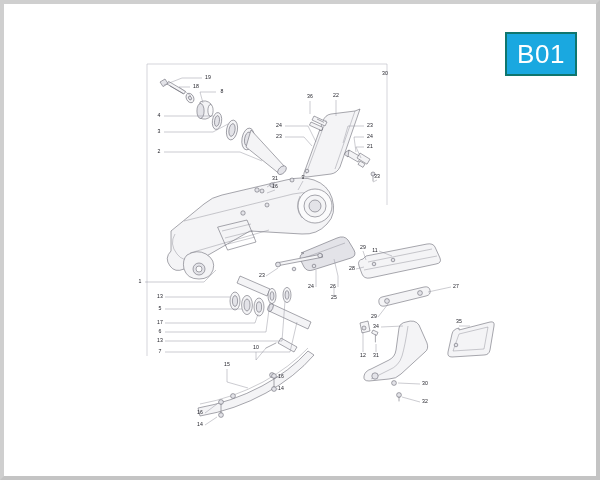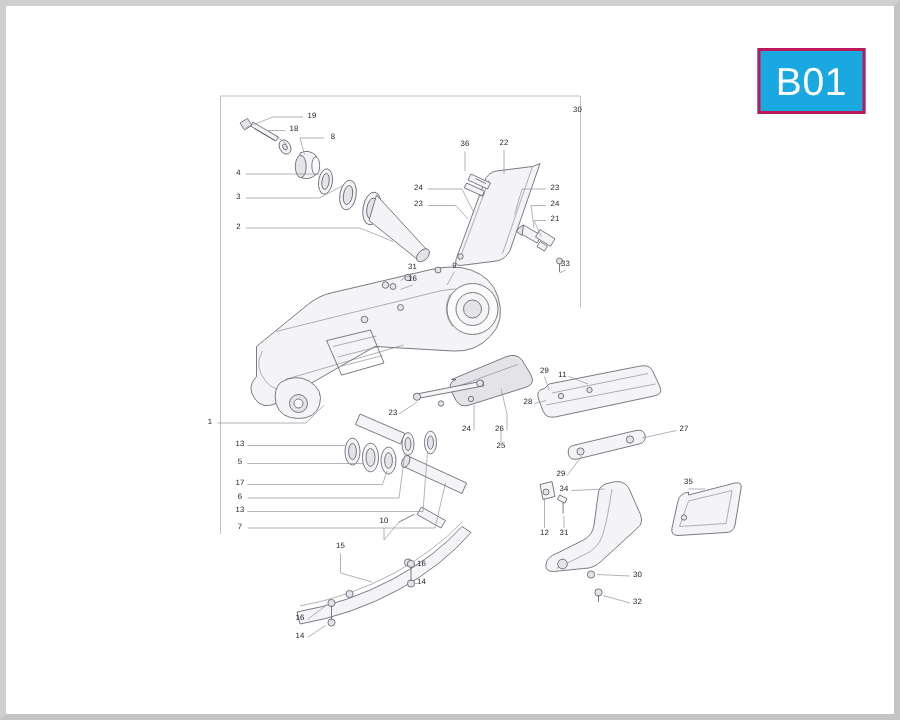--- a/index.html
+++ b/index.html
@@ -22,21 +22,21 @@
   }
   #canvas{position:absolute;inset:0;}
   #canvas svg{position:absolute;left:0;top:0;}
 
   
   #badge{
     position:absolute;
     left:501px;top:28px;
     width:72px;height:44px;
     background:#1aa8e0;
-    border:2px solid #be185d;
+    border:2px solid #0f766e;
     box-sizing:border-box;
     display:flex;align-items:center;justify-content:center;
     color:#ffffff;
     font-size:26px;
     letter-spacing:0.5px;
     line-height:1;
     user-select:none;
   }
 
   

